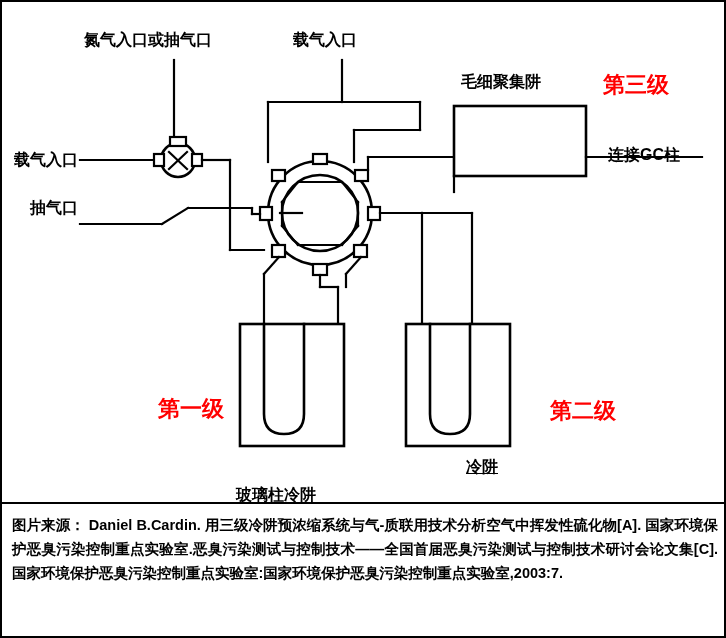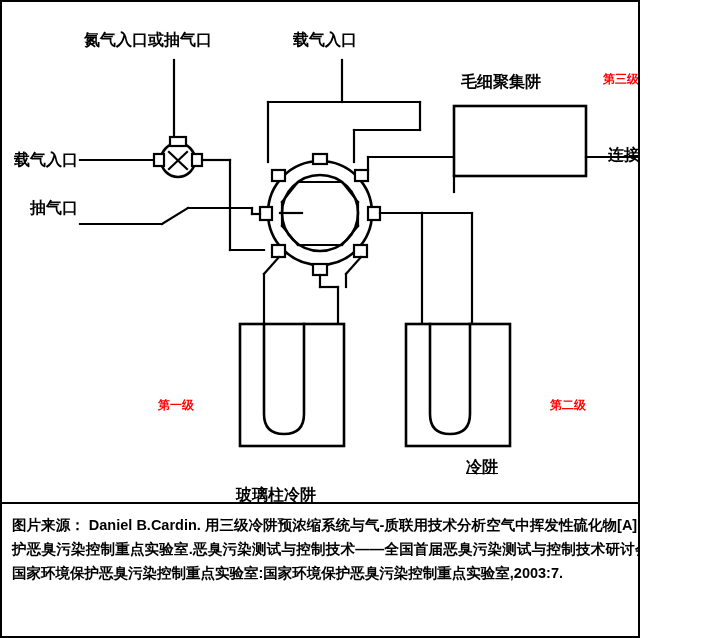--- a/index.html
+++ b/index.html
@@ -5,21 +5,21 @@
   html, body {
     margin: 0;
     padding: 0;
     background: #ffffff;
   }
   body {
     font-family: "Liberation Sans", sans-serif;
   }
   #page {
     position: relative;
-    width: 640px;
+    width: 726px;
     height: 638px;
     background: #ffffff;
     border: 2px solid #000000;
     box-sizing: border-box;
     overflow: hidden;
   }
   #diagram {
     position: absolute;
     left: 0;
     top: 0;
@@ -32,21 +32,21 @@
     font-size: 16px;
     font-weight: bold;
     color: #000000;
     white-space: nowrap;
     line-height: 1.2;
   }
   .lbl.red {
     color: #ff0000;
   }
   .lbl.big {
-    font-size: 12px;
+    font-size: 22px;
   }
   #caption {
     position: absolute;
     left: 0;
     top: 500px;
     width: 726px;
     height: 136px;
     border-top: 2px solid #000000;
     box-sizing: border-box;
     padding: 10px 10px 4px 10px;
@@ -156,20 +156,20 @@
     </g>
   </svg>
 
   <div class="lbl" style="left:82px; top:28px;">氮气入口或抽气口</div>
   <div class="lbl" style="left:291px; top:28px;">载气入口</div>
   <div class="lbl" style="left:459px; top:70px;">毛细聚集阱</div>
   <div class="lbl red big" style="left:601px; top:70px;">第三级</div>
   <div class="lbl" style="left:12px; top:148px;">载气入口</div>
   <div class="lbl" style="left:606px; top:143px;text-align:right;">连接GC柱</div>
   <div class="lbl" style="left:28px; top:196px;">抽气口</div>
-  <div class="lbl red big" style="left:156px; top:396px;">第一级</div>
+  <div class="lbl red big" style="left:156px; top:396px;font-family:Liberation Mono, monospace;">第一级</div>
   <div class="lbl red big" style="left:548px; top:396px;">第二级</div>
   <div class="lbl" style="left:234px; top:455px;margin-top:28px;">玻璃柱冷阱</div>
   <div class="lbl" style="left:464px; top:455px;text-decoration:underline;">冷阱</div>
 
   <div id="caption">图片来源： Daniel B.Cardin. 用三级冷阱预浓缩系统与气-质联用技术分析空气中挥发性硫化物[A]. 国家环境保护恶臭污染控制重点实验室.恶臭污染测试与控制技术——全国首届恶臭污染测试与控制技术研讨会论文集[C].国家环境保护恶臭污染控制重点实验室:国家环境保护恶臭污染控制重点实验室,2003:7.</div>
 
 </div>
 
 </body></html>

